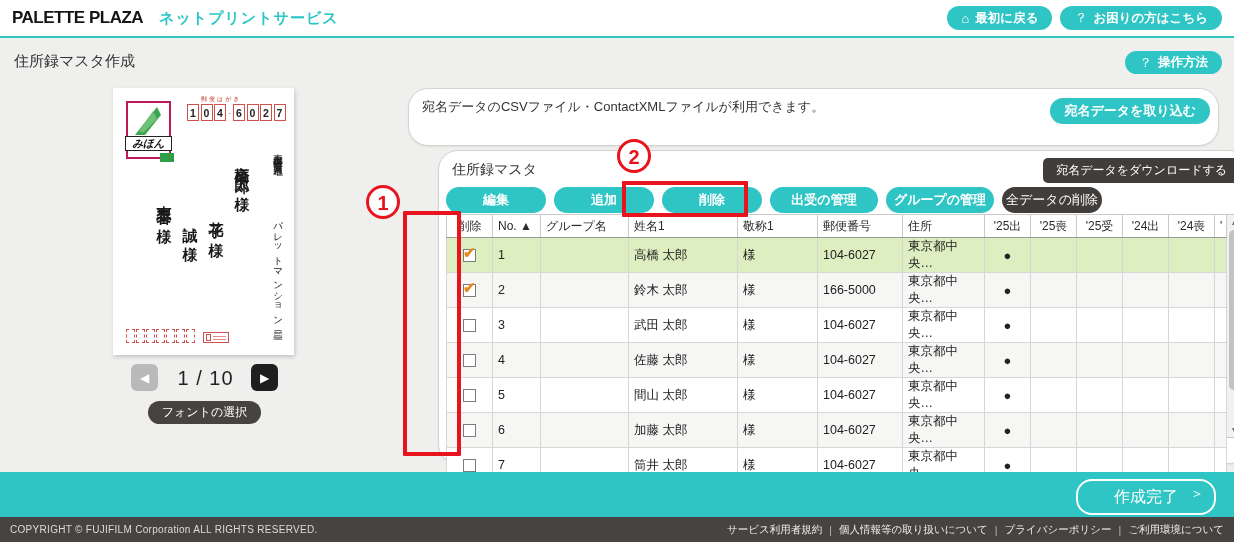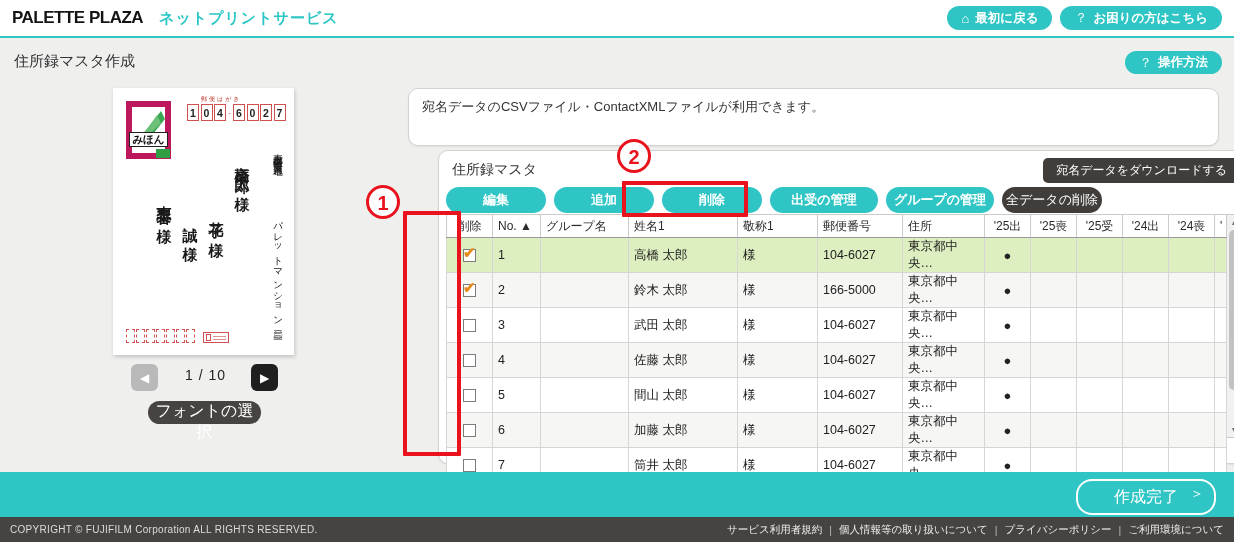--- a/index.html
+++ b/index.html
@@ -24,22 +24,22 @@
   .howto { position:absolute; right:12px; top:11px; height:23px; }
 
   
   .postcard { position:absolute; left:113px; top:88px; width:181px; height:267px; background:#fff;
               box-shadow:1px 2px 4px rgba(0,0,0,.18); }
   .pc-label { position:absolute; top:7px; left:88px; font-size:6px; color:#c0392b; letter-spacing:2px; }
   .pc-code { position:absolute; top:16px; left:74px; display:flex; align-items:center; gap:1.5px; }
   .pc-box { width:12px; height:17px; border:1px solid #d05050; color:#222; font-size:10.5px;
             font-weight:bold; display:flex; align-items:center; justify-content:center; background:#fff; }
   .pc-dash { color:#d05050; font-size:8px; width:4px; text-align:center; }
-  .stamp { position:absolute; left:13px; top:13px; width:45px; height:58px; border:6px solid #be185d;
-           background:#fff; }
+  .stamp { position:absolute; left:13px; top:13px; width:45px; height:58px; border:2px solid #be185d;
+           background:#fff;font-style:italic; }
   .stamp svg { position:absolute; left:3px; top:2px; }
   .stamp-label { position:absolute; left:-3px; bottom:6px; right:-3px; background:#fff; border:1px solid #222;
                  font-weight:bold; font-size:10.5px; text-align:center; color:#111; line-height:13px; }
   .stamp-chip { position:absolute; right:-5px; bottom:-5px; width:14px; height:9px; background:#2f9e44; }
   .pc-address { position:absolute; top:58px; right:10px; height:195px; writing-mode:vertical-rl;
                 font-family:"Liberation Serif", serif; font-size:9.5px; color:#1a1a1a; letter-spacing:1px; }
   .pc-names { position:absolute; top:62px; left:34px; height:180px; width:104px; writing-mode:vertical-rl;
               font-family:"Liberation Serif", serif; font-size:15px; font-weight:bold; color:#1a1a1a;
               letter-spacing:2px; }
   .pc-names > div { margin-left:7px; }
@@ -48,30 +48,30 @@
   .dash-cells i { width:9px; height:14px; border:1px dashed #d05050; }
   .camp-mark { width:26px; height:11px; border:1px solid #d05050; display:flex; align-items:center;
                padding:0 2px; gap:2px; }
   .camp-mark b { width:5px; height:7px; border:1px solid #d05050; }
   .camp-mark s { flex:1; height:4px; border-top:1px solid #e09090; border-bottom:1px solid #e09090; }
 
   .pager-prev, .pager-next { position:absolute; width:27px; height:27px; border:none; border-radius:6px;
               color:#fff; font-size:12px; cursor:pointer; display:flex; align-items:center; justify-content:center; }
   .pager-prev { left:131px; top:364px; background:#b9b9b9; }
   .pager-next { left:251px; top:364px; background:#1f1f1f; }
-  .pager-label { position:absolute; left:163px; top:367px; width:85px; text-align:center; font-size:14px;
+  .pager-label { position:absolute; left:163px; top:367px; width:85px; text-align:center; font-size:20px;
                  color:#222; letter-spacing:1px; }
   .font-btn { position:absolute; left:148px; top:401px; width:113px; height:23px; background:#474340;
-              color:#fff; border:none; border-radius:13px; font-size:16px; cursor:pointer; font-family:Liberation Sans, sans-serif; }
+              color:#fff; border:none; border-radius:13px; font-size:12px; cursor:pointer; font-family:Liberation Sans, sans-serif; }
   .hint-box { position:absolute; left:10px; top:436px; width:381px; height:31px; background:#fff;
               border:1px solid #9a9a9a; border-radius:14px; font-size:12px; color:#333;
               line-height:29px; padding-left:14px; }
 
   
-  .card { position:absolute; background:#fff; border:1px solid #d3d3d1; border-radius:10px;
+  .card { position:absolute; background:#fff; border:1px solid #d3d3d1; border-radius:20px;
           box-shadow:0 1px 2px rgba(0,0,0,.07);text-decoration:underline; }
   .card-import { left:408px; top:88px; width:811px; height:58px; }
   .imp-line1 { position:absolute; left:13px; top:9px; font-size:13px; color:#333; }
   .imp-line2 { position:absolute; left:13px; top:29px; font-size:11.5px; color:#555; }
   .imp-link { color:#3b6fc4; text-decoration:none; cursor:pointer; }
   .imp-btn { position:absolute; right:8px; top:9px; height:26px; border-radius:13px; font-size:13px; }
 
   .card-master { left:408px; top:150px; width:811px; height:314px;margin-left:30px; }
   .master-title { position:absolute; left:13px; top:10px; font-size:14px; color:#333; }
   .dl-btn { position:absolute; right:8px; top:7px; height:25px; background:#413d3a; color:#fff;
@@ -223,20 +223,21 @@
     <span>◀</span>
   </button>
   <span class="pager-label">1 / 10</span>
   <button class="pager-next">
     <span>▶</span>
   </button>
   <button class="font-btn">フォントの選択</button>
 
   <div class="card card-import">
     <span class="imp-line1">宛名データのCSVファイル・ContactXMLファイルが利用できます。</span>
+    <button class="tbtn imp-btn">宛名データを取り込む</button>
   </div>
 
   <div class="card card-master">
     <span class="master-title">住所録マスタ</span>
     <button class="dl-btn">宛名データをダウンロードする</button>
     <div class="act-row">
       <button class="act-btn w100">編集</button>
       <button class="act-btn w100">追加</button>
       <button class="act-btn w100">削除</button>
       <button class="act-btn w108">出受の管理</button>

